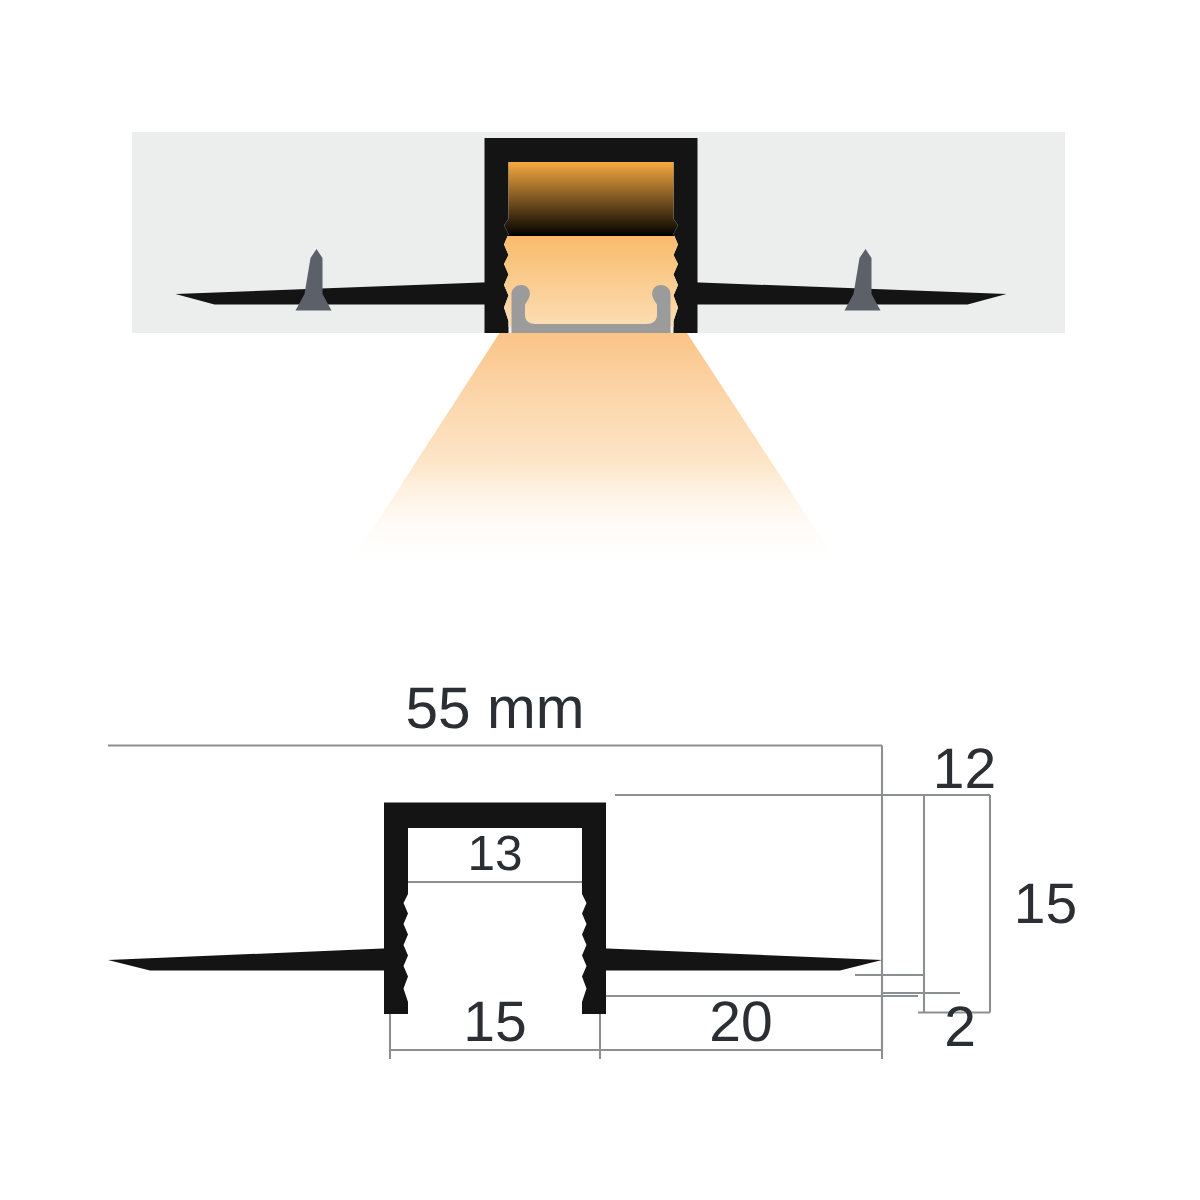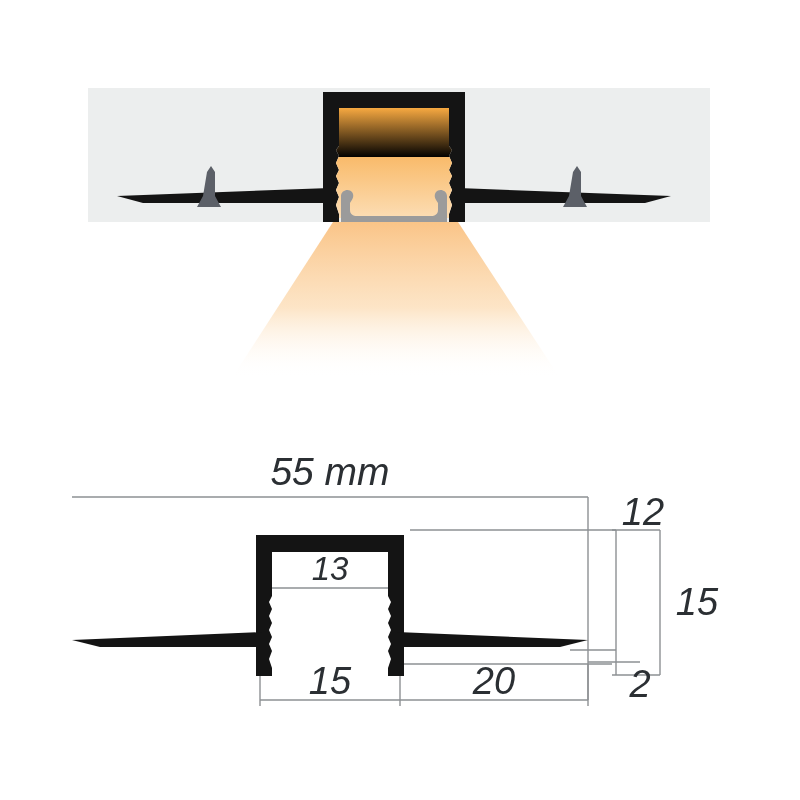--- a/index.html
+++ b/index.html
@@ -1,18 +1,18 @@
 <!DOCTYPE html>
 <html><head>
 <meta charset="utf-8">
 <style>
   html,body{margin:0;padding:0;background:#ffffff;}
   body{width:800px;height:800px;position:relative;overflow:hidden;
        font-family:"Liberation Sans",sans-serif;color:#2b2f33;}
-  .stage{position:absolute;inset:0;width:800px;height:800px;font-style:italic;}
+  .stage{position:absolute;inset:0;width:800px;height:800px;}
   svg.layer{position:absolute;left:0;top:0;width:800px;height:800px;display:block;}
   .dimtext{font-family:"Liberation Sans",sans-serif;fill:#2b2f33;}
   .t55{font-size:39px;}
   .tnum{font-size:38px;}
   .t13{font-size:33px;}
 </style>
 </head>
 <body>
 
 <div class="stage">

